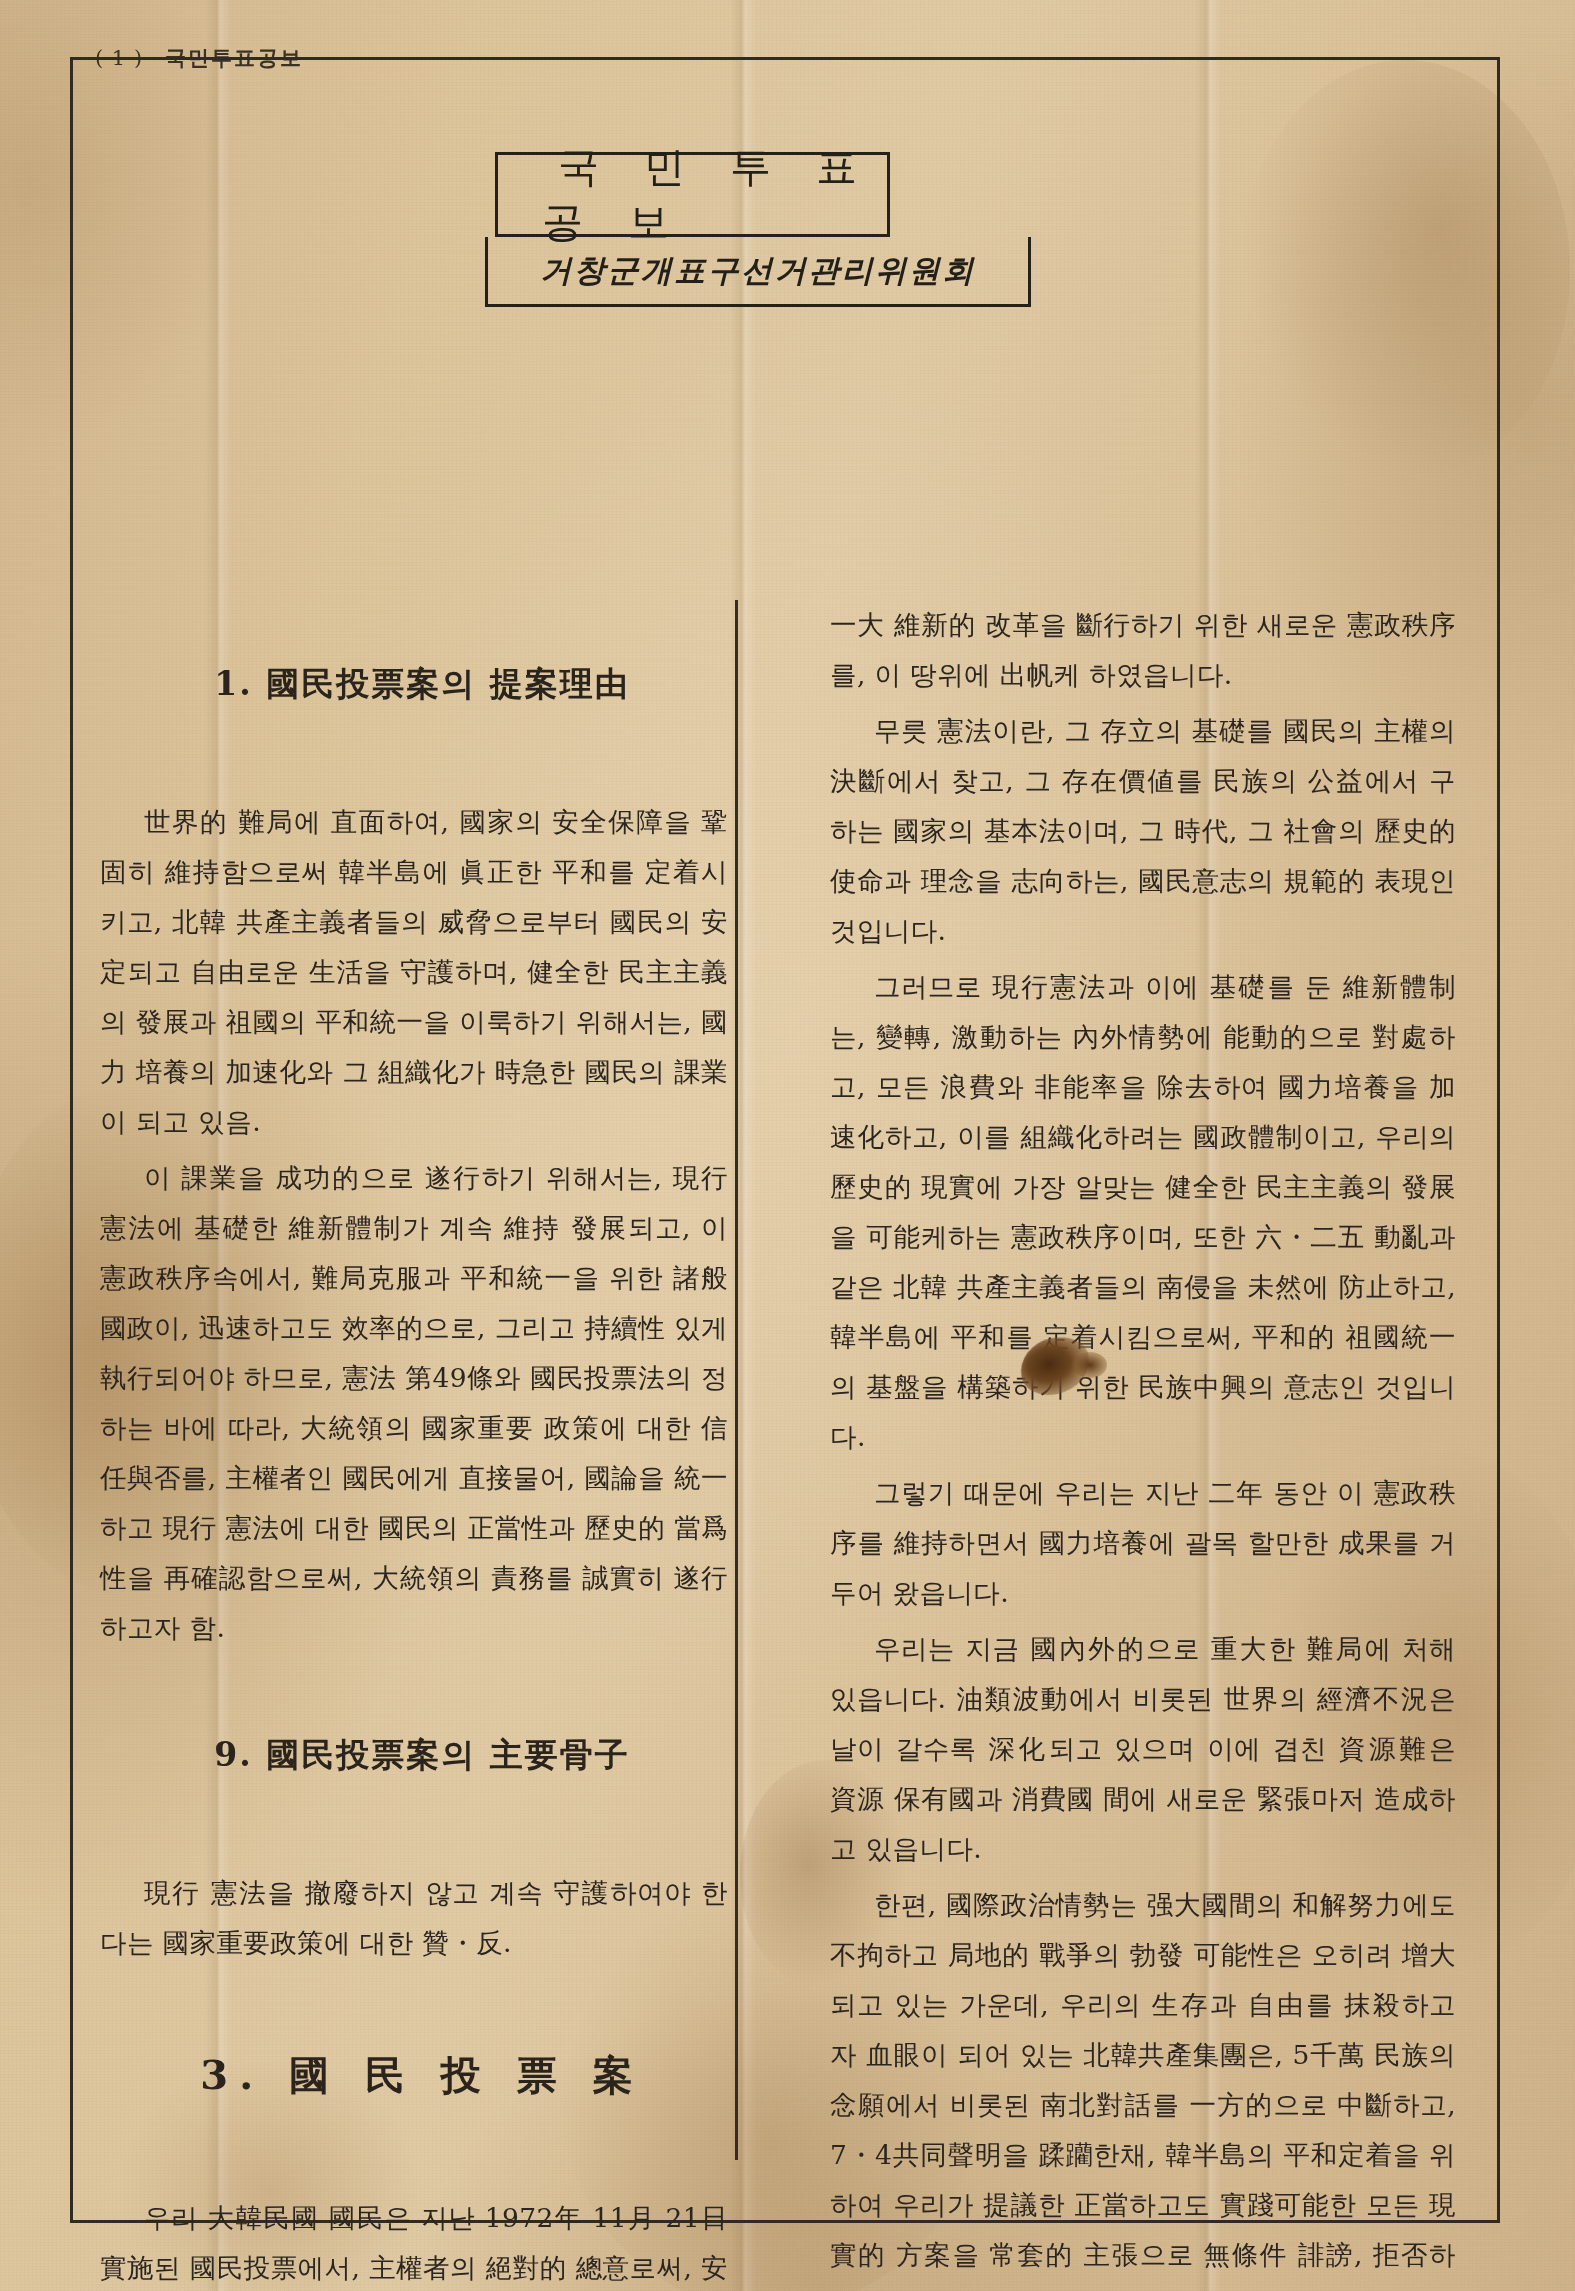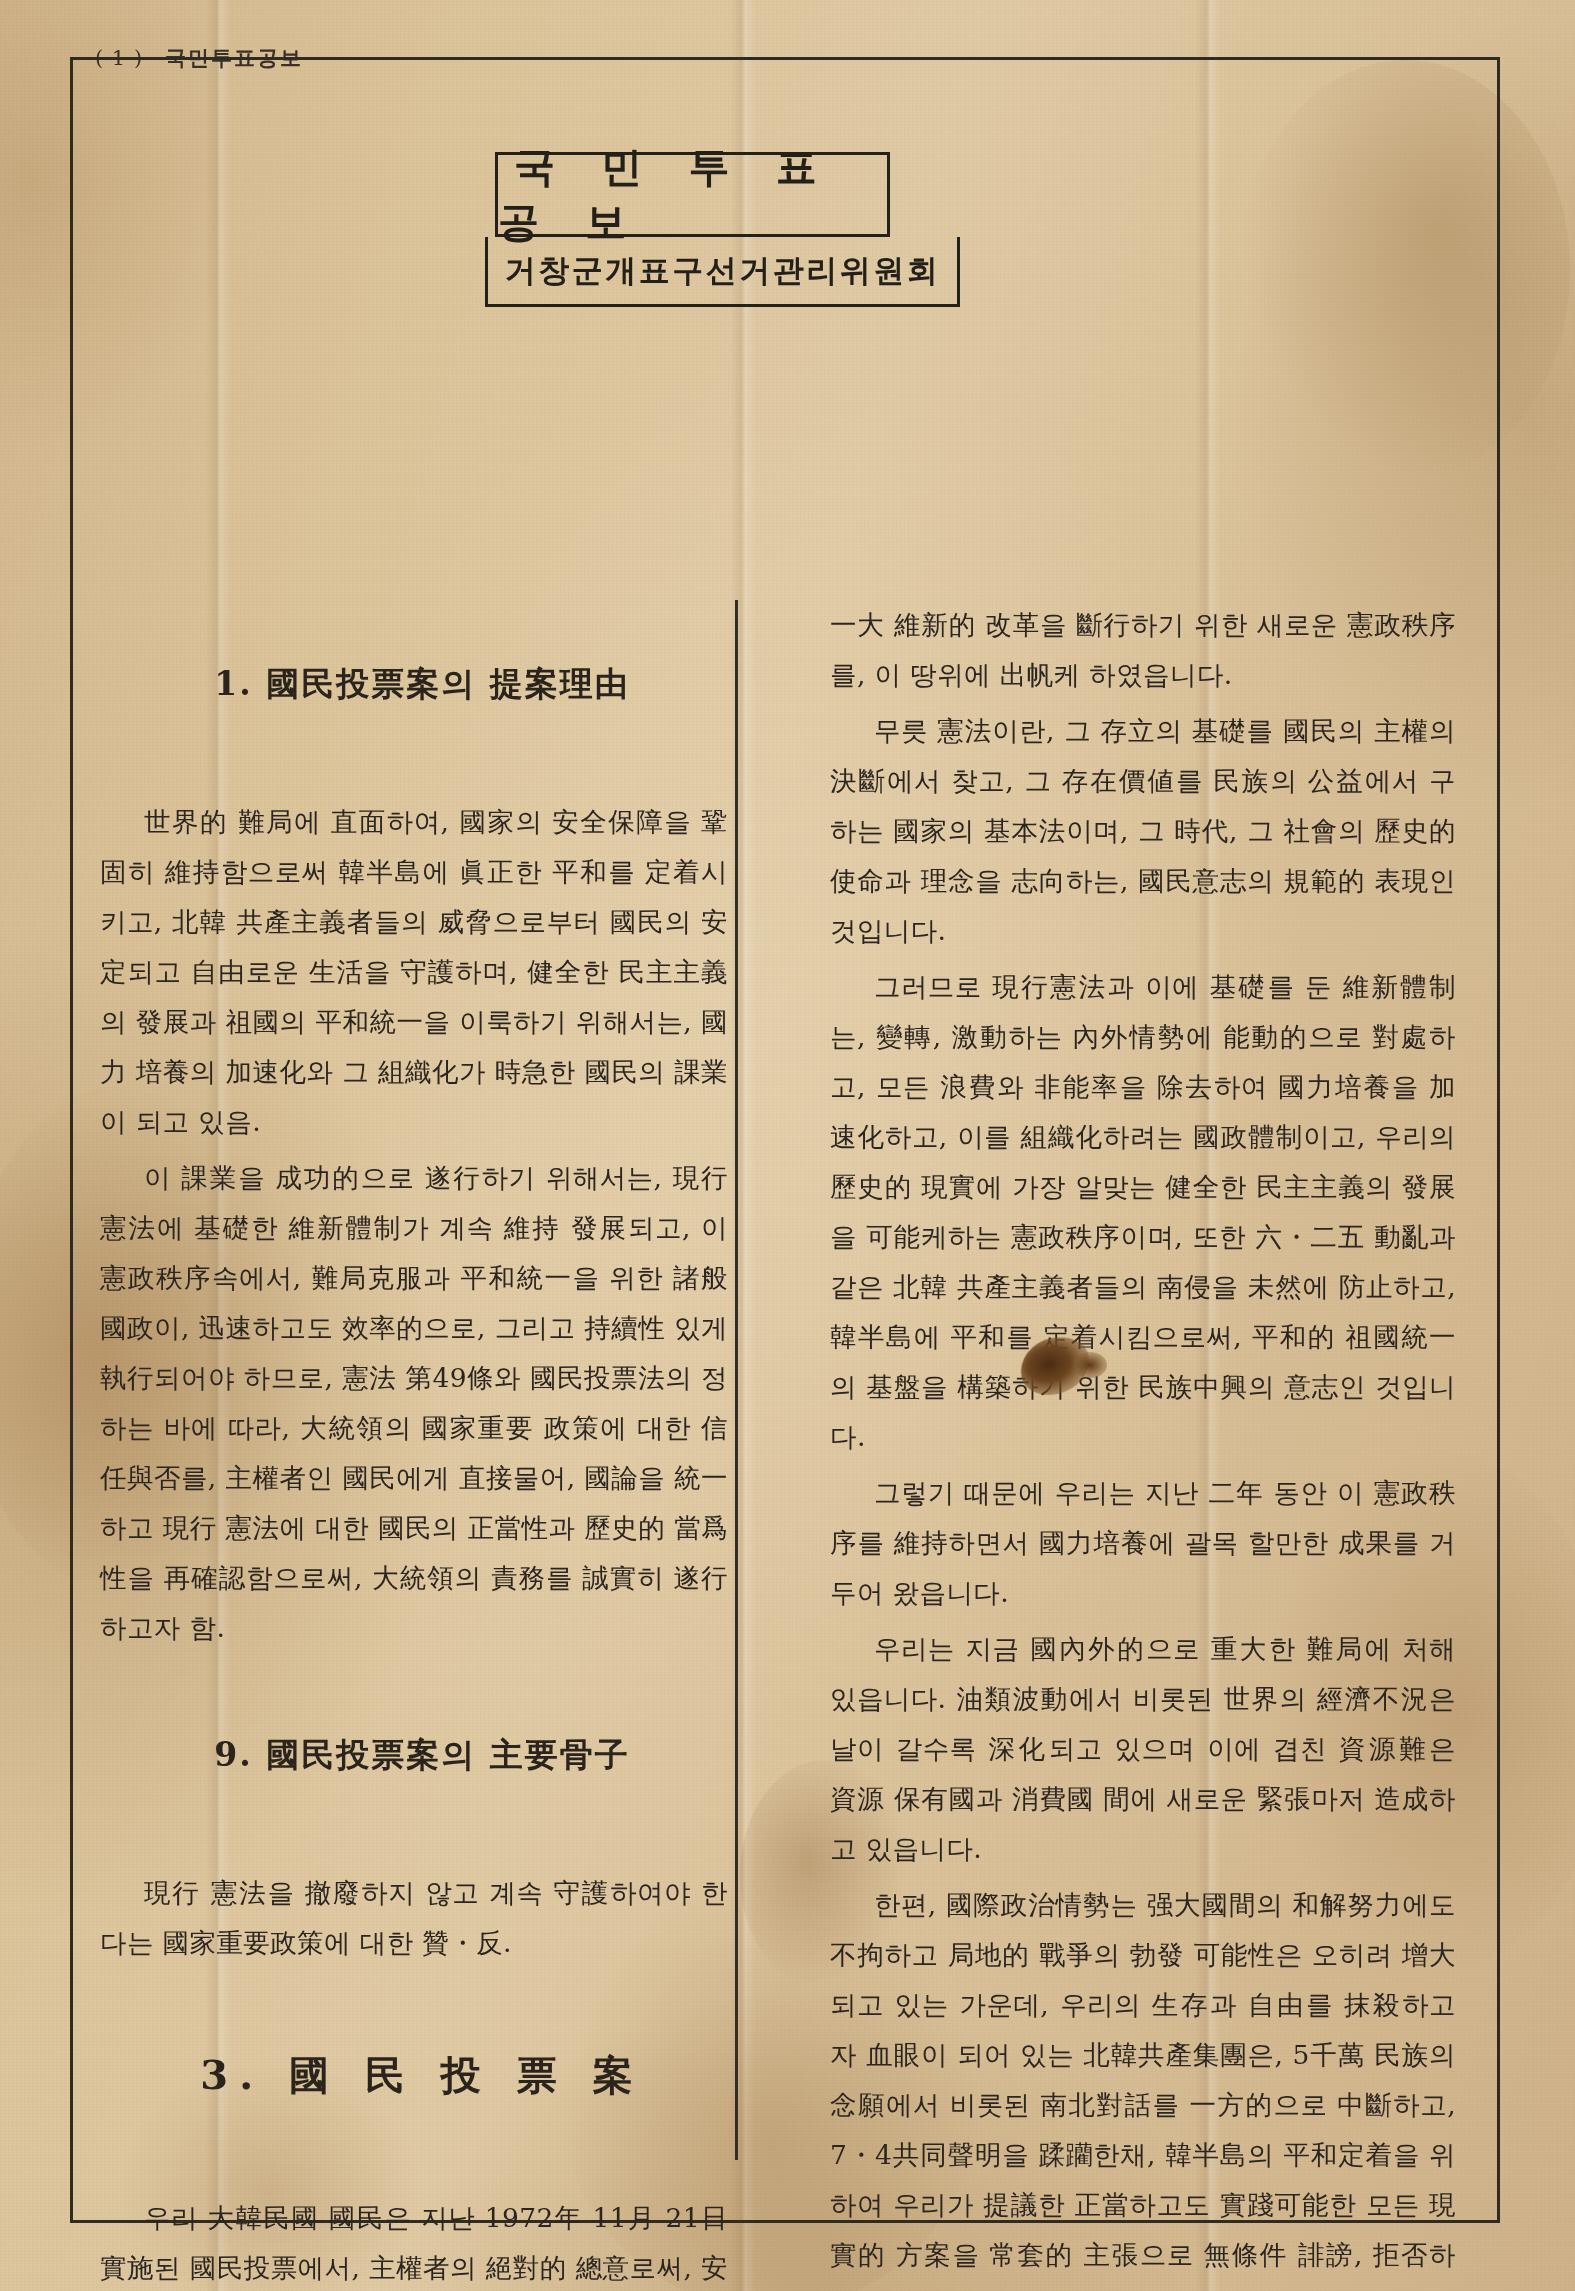--- a/index.html
+++ b/index.html
@@ -48,28 +48,29 @@
     box-sizing:border-box;
   }
 
   
   #titlebox{
     position:absolute;left:495px;top:152px;width:395px;height:85px;
     border:3px solid #24201a;box-sizing:border-box;
     display:flex;align-items:center;justify-content:center;
   }
   #titlebox span{
-    font-size:41px;font-weight:bold;letter-spacing:16px;
+    font-size:41px;font-weight:normal;letter-spacing:16px;
     color:#23201a;text-indent:16px;
     font-family:"DejaVu Sans","Liberation Sans",sans-serif;
+    padding-left:44px;
   }
   #subbox{
-    position:absolute;left:485px;top:237px;width:475px;height:70px;
+    position:absolute;left:485px;top:237px;width:546px;height:70px;
     border:3px solid #24201a;border-top:none;box-sizing:border-box;
-    display:flex;align-items:center;justify-content:center;
+    display:flex;align-items:center;justify-content:center;font-style:italic;
   }
   #subbox span{
     font-size:31px;font-weight:bold;letter-spacing:2.5px;color:#23201a;
     font-family:"DejaVu Sans","Liberation Sans",sans-serif;
   }
 
   
   #cols{
     position:absolute;left:100px;top:600px;
     width:1372px;height:1560px;

